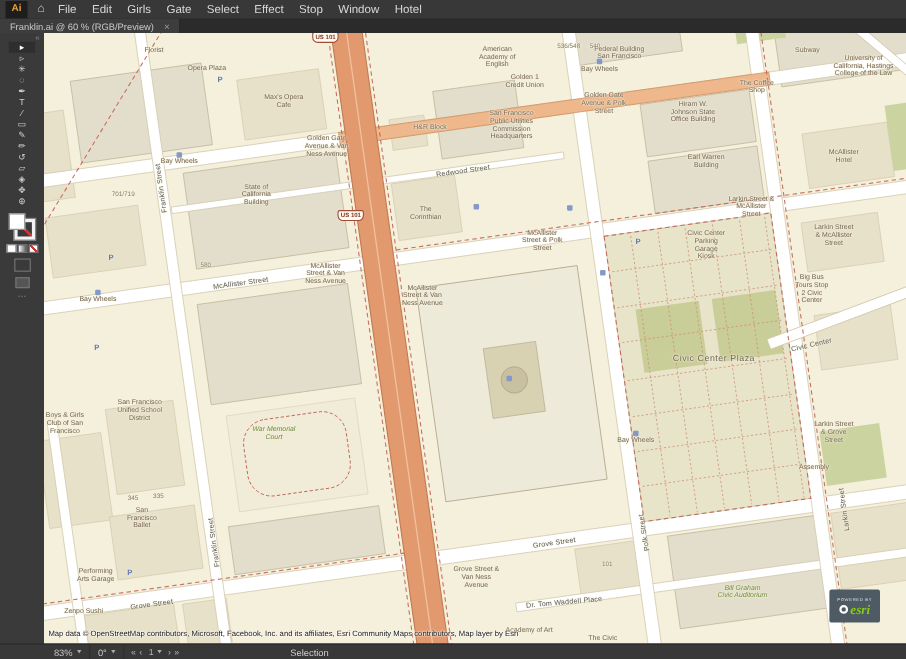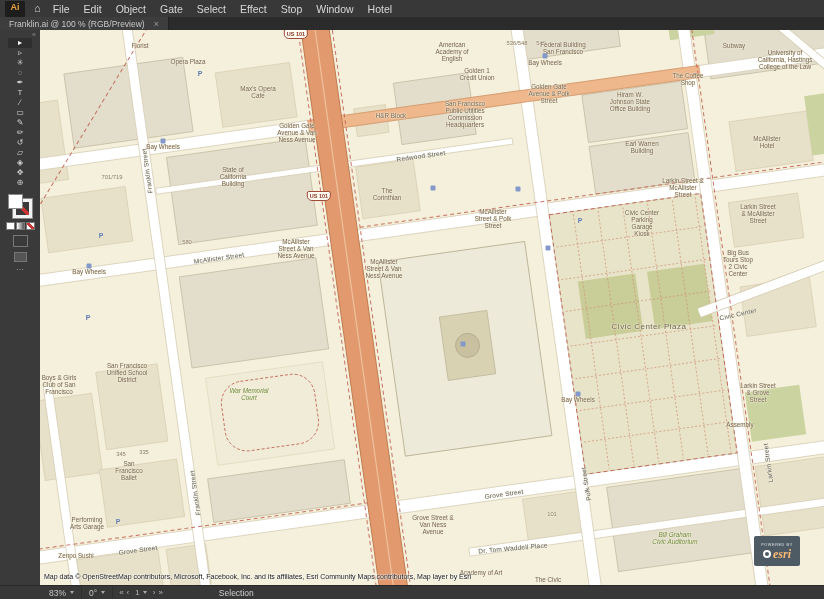--- a/index.html
+++ b/index.html
@@ -49,46 +49,46 @@
   .mi{position:absolute;transform:translate(-50%,-50%);}
   .mi-p{color:#5f7ab1;font-weight:bold;font-size:7px;text-shadow:0 0 2px #f5f0dc;}
   .mi-sq{width:5px;height:5px;background:#8299c9;border-radius:1px;}
   .attribution{position:absolute;left:4px;bottom:6px;font-size:7px;color:#141414;white-space:nowrap;
       text-shadow:0 0 2px #ffffff,0 0 2px #ffffff,0 0 1px #ffffff;}
   .esri-badge{position:absolute;right:24px;bottom:20px;width:46px;height:30px;background:#4e5a64;border-radius:2px;
       display:flex;flex-direction:column;align-items:center;justify-content:center;gap:1px;}
   .pb{font-size:3.8px;color:#dfe5e8;letter-spacing:.6px;}
   .esri-row{display:flex;align-items:center;gap:2px;}
   .esri-globe{width:8px;height:8px;border-radius:50%;border:2px solid #ffffff;background:#4e5a64;box-sizing:border-box;}
-  .brand{color:#fdba74;font-size:12px;font-weight:bold;font-style:italic;font-family:"Liberation Serif",serif;line-height:12px;}
+  .brand{color:#84cc16;font-size:12px;font-weight:bold;font-style:italic;font-family:"Liberation Serif",serif;line-height:12px;}
 
   
   .statusbar{position:absolute;left:0;right:0;bottom:0;height:13px;background:#383838;border-top:1px solid #282828;
       display:flex;align-items:center;color:#c6c6c6;font-size:8.5px;}
   .sb-box{display:flex;align-items:center;gap:4px;padding:0 7px;border-right:1px solid #2e2e2e;height:100%;}
   .sb-box.first{margin-left:42px;}
   .caret{width:0;height:0;border-left:2.5px solid transparent;border-right:2.5px solid transparent;border-top:3px solid #aaa;}
   .sb-nav{display:flex;align-items:center;gap:3px;padding:0 6px;color:#b5b5b5;font-size:8px;}
   .sb-art{display:flex;align-items:center;gap:3px;padding:0 3px;}
-  .sb-status{margin-left:50px;color:#cfcfcf;}
+  .sb-status{margin-left:95px;color:#cfcfcf;}
 </style>
 </head>
 <body>
 
 <div class="app">
 
   <div class="menubar">
     <div class="ai-logo">Ai</div>
     <div class="home-btn">⌂</div>
-    <nav id="menus"><span class="menu-item">File</span><span class="menu-item">Edit</span><span class="menu-item">Object</span><span class="menu-item">Gate</span><span class="menu-item">Select</span><span class="menu-item">Effect</span><span class="menu-item">Stop</span><span class="menu-item">Window</span><span class="menu-item">Hotel</span></nav>
+    <nav id="menus"><span class="menu-item">File</span><span class="menu-item">Edit</span><span class="menu-item">Girls</span><span class="menu-item">Gate</span><span class="menu-item">Select</span><span class="menu-item">Effect</span><span class="menu-item">Stop</span><span class="menu-item">Window</span><span class="menu-item">Hotel</span></nav>
   </div>
 
   <div class="tabbar">
     <div class="doc-tab">
-      <span class="tab-title">Franklin.ai @ 100 % (RGB/Preview)</span>
+      <span class="tab-title">Franklin.ai @ 60 % (RGB/Preview)</span>
       <span class="tab-close">×</span>
     </div>
   </div>
 
   <div class="toolpanel">
     <div class="tp-collapse">«</div>
     <div id="tools">
         <div class="tool active">▸</div>
         <div class="tool">▹</div>
         <div class="tool">✳</div>

